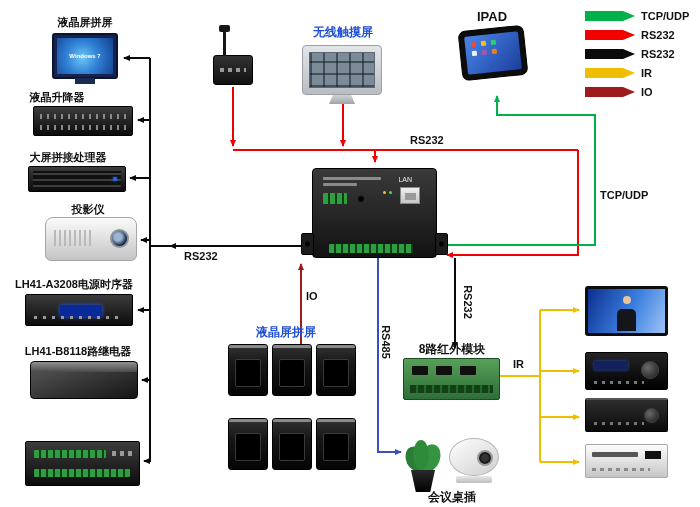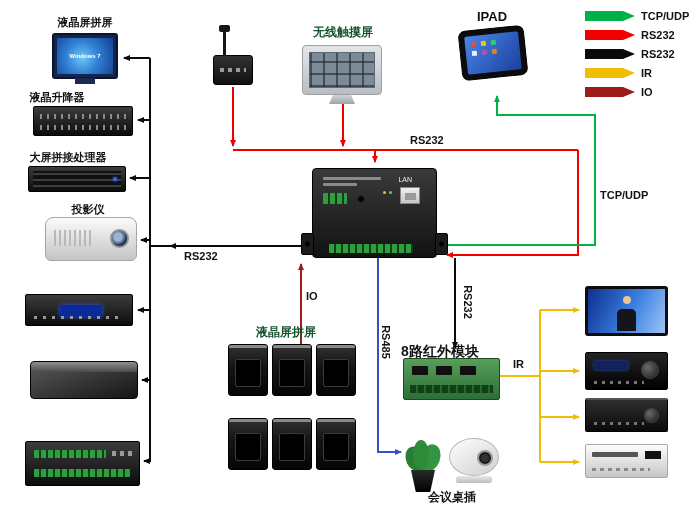--- a/index.html
+++ b/index.html
@@ -3,21 +3,21 @@
 <meta charset="utf-8">
 <style>
   *{margin:0;padding:0;box-sizing:border-box}
   body{font-family:"Liberation Sans",sans-serif;background:#fff}
   .canvas{position:relative;width:700px;height:507px;background:#fff;overflow:hidden}
   .wires{position:absolute;left:0;top:0;z-index:1}
   .dev{position:absolute;z-index:2}
   .lbl{position:absolute;z-index:3;font-size:11px;font-weight:bold;color:#111;text-align:center;line-height:1.15;white-space:nowrap}
   .link-lbl{position:absolute;z-index:3;font-size:11px;font-weight:bold;color:#111;white-space:nowrap}
   .vlabel{transform:rotate(90deg);transform-origin:center;text-align:center}
-  .red-lbl{color:#14532d}
+  .red-lbl{color:#1d4ed8}
   
   .monitor{width:66px;height:46px;background:#16244d;border:2px solid #0b1430;border-radius:3px;padding:3px}
   .monitor .scr{width:100%;height:100%;background:radial-gradient(circle at 45% 55%,#6ec6f5 0%,#2f7fd4 45%,#123f8f 100%);display:flex;align-items:center;justify-content:center}
   .monitor .scr span{color:#fff;font-size:6px;font-weight:bold}
   .m-stand{position:absolute;left:50%;bottom:-7px;transform:translateX(-50%);width:20px;height:6px;background:#1c2a50}
   
   .rack{background:linear-gradient(180deg,#3c3c3c,#0c0c0c);border:1px solid #000;border-radius:2px}
   .port-strip{position:absolute;left:6px;right:6px;height:5px;background:repeating-linear-gradient(90deg,#8a8a8a 0 2px,transparent 2px 7px)}
   .slots{position:absolute;inset:4px;background:repeating-linear-gradient(0deg,#3d3d3d 0 2px,#101010 2px 6px)}
   .led-blue{position:absolute;width:4px;height:4px;border-radius:50%;background:#2a6af0;box-shadow:0 0 3px #2a6af0}
@@ -166,25 +166,27 @@
     <div class="slots"></div>
     <div class="led-blue" style="right:8px;top:10px"></div>
   </div>
 
   <div class="lbl" style="left:48px;top:203px;width:80px">投影仪</div>
   <div class="dev projector" style="left:45px;top:217px;width:92px;height:44px">
     <div class="p-vents"></div>
     <div class="p-lens"></div>
   </div>
 
+  <div class="lbl" style="left:0px;top:278px;width:148px">LH41-A3208电源时序器</div>
   <div class="dev rack" style="left:25px;top:294px;width:108px;height:32px">
     <div class="seq-disp"></div>
     <div class="seq-dots"></div>
   </div>
 
+  <div class="lbl" style="left:4px;top:345px;width:148px">LH41-B8118路继电器</div>
   <div class="dev relay" style="left:30px;top:361px;width:108px;height:38px">
     <div class="r-top"></div>
   </div>
 
   <div class="dev rack" style="left:25px;top:441px;width:115px;height:45px">
     <div class="gterm" style="left:8px;top:8px;width:72px;height:8px"></div>
     <div class="gterm" style="left:8px;bottom:8px;width:96px;height:8px"></div>
     <div class="grayline" style="left:86px;top:9px;width:22px;height:5px"></div>
   </div>
 
@@ -272,21 +274,21 @@
   <div class="socket" style="left:228px;top:418px">
       <div class="s-face"></div>
     </div>
   <div class="socket" style="left:272px;top:418px">
       <div class="s-face"></div>
     </div>
   <div class="socket" style="left:316px;top:418px">
       <div class="s-face"></div>
     </div>
 
-  <div class="lbl" style="left:390px;top:343px;width:100px;font-size:14px">8路红外模块</div>
+  <div class="lbl" style="left:402px;top:343px;width:100px;font-size:12px">8路红外模块</div>
   <div class="dev irmod" style="left:403px;top:358px;width:97px;height:42px">
     <div class="irm-c" style="left:8px"></div>
     <div class="irm-c" style="left:32px"></div>
     <div class="irm-c" style="left:56px"></div>
     <div class="irm-b"></div>
   </div>
 
   <div class="dev" style="left:404px;top:438px;width:38px;height:56px">
     <div class="leaf" style="left:2px;top:8px;width:20px;height:26px;transform:rotate(-25deg);background:#2a7d34"></div>
     <div class="leaf" style="left:16px;top:6px;width:20px;height:28px;transform:rotate(20deg);background:#359441"></div>

